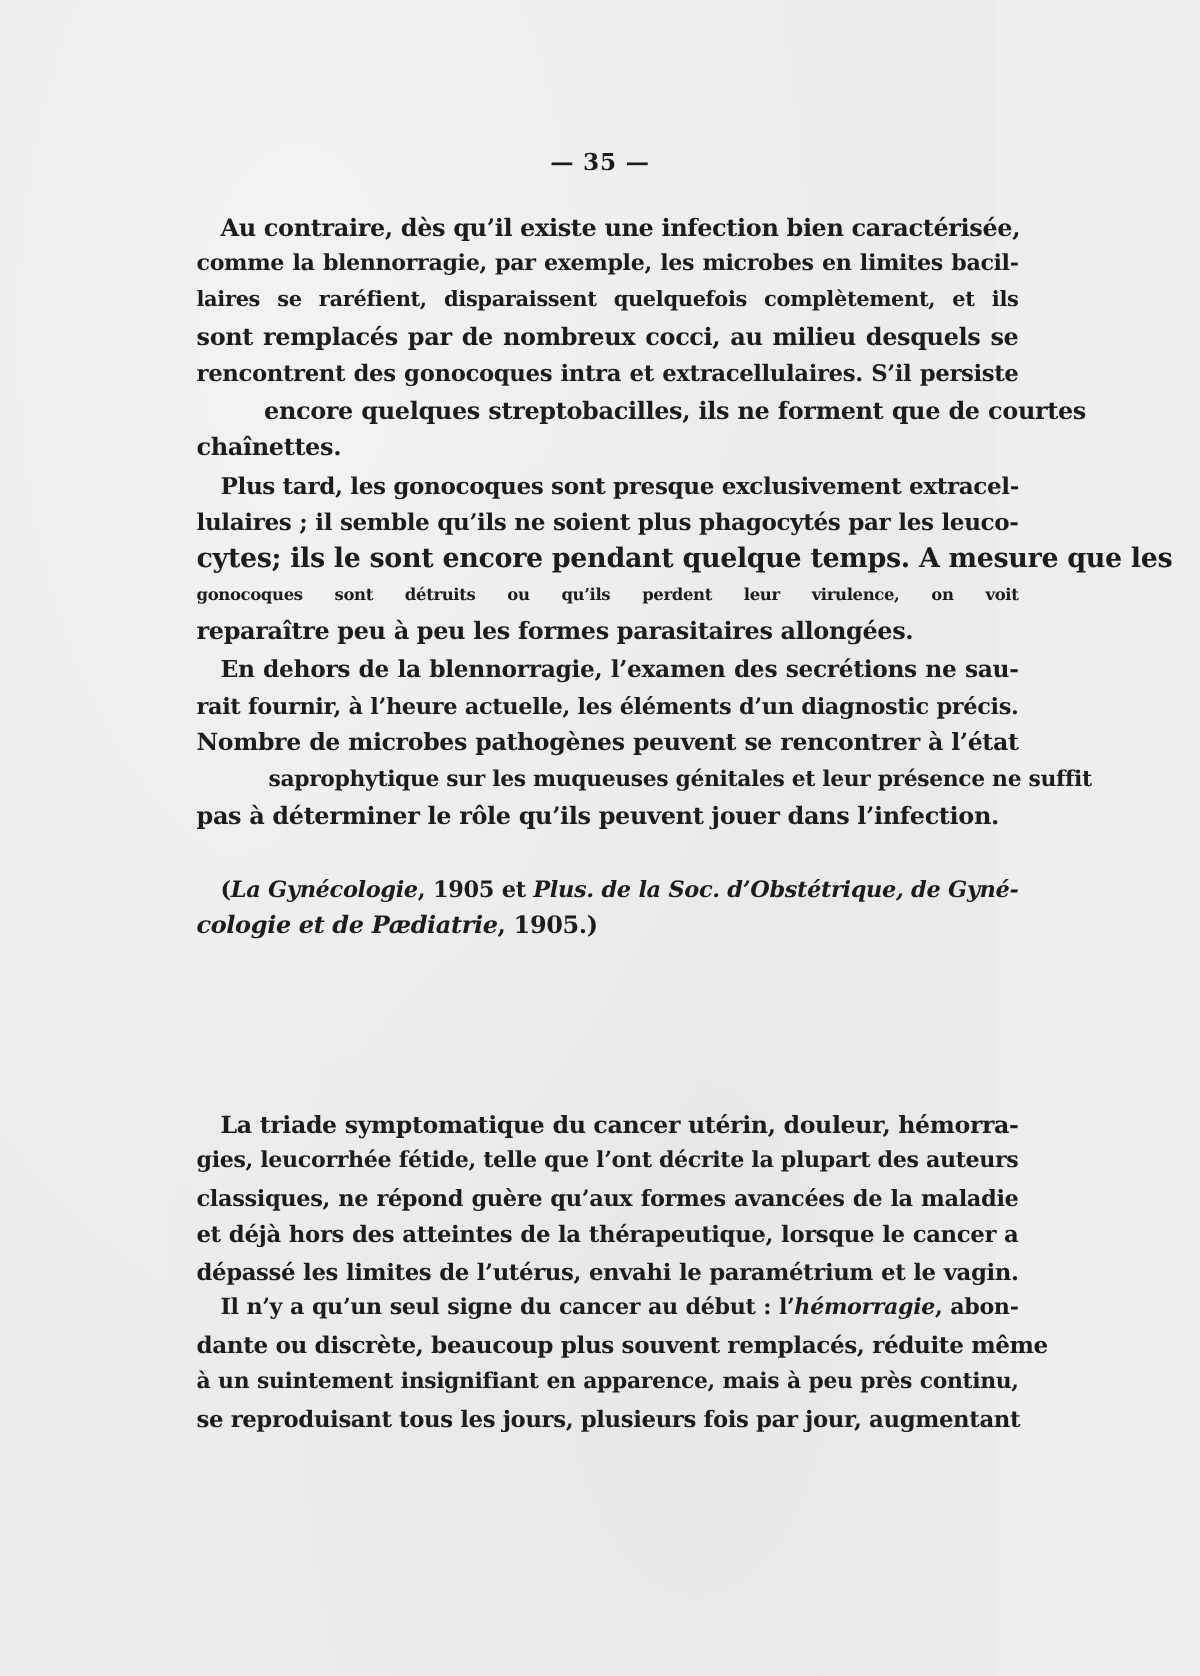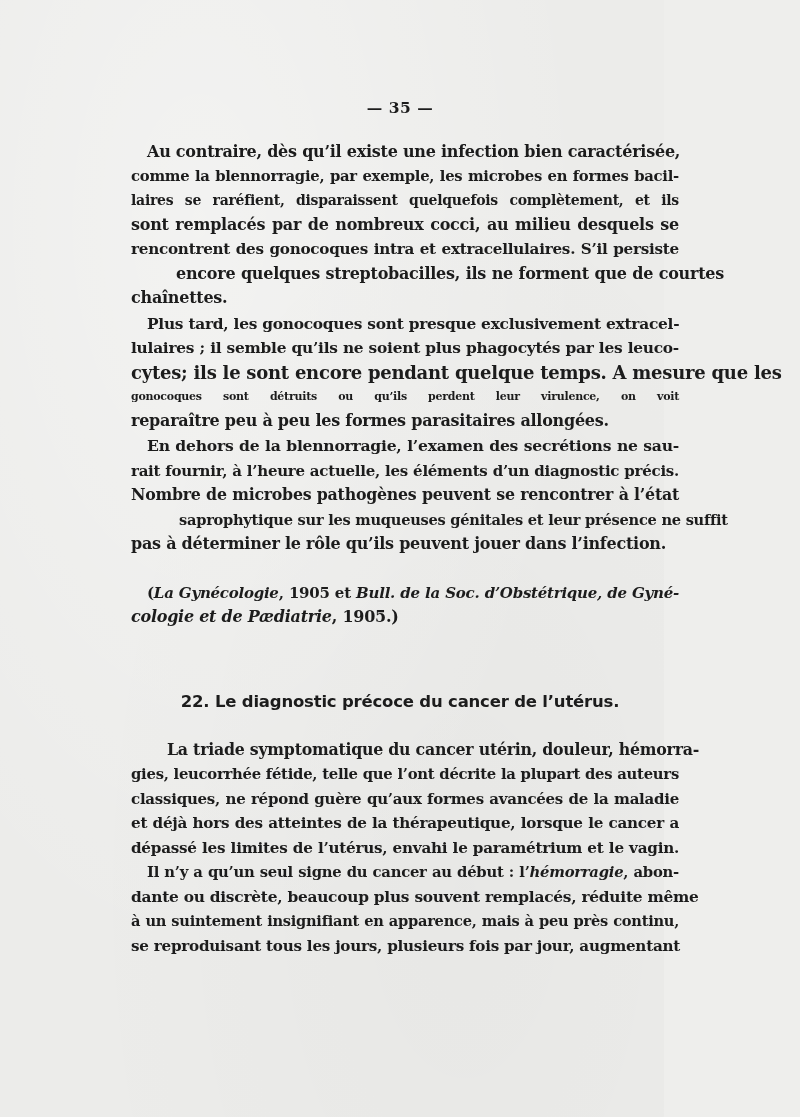--- a/index.html
+++ b/index.html
@@ -64,21 +64,21 @@
   </style>
 </head>
 <body>
 
 <div class="page">
 
   <div class="page-number">— 35 —</div>
 
   <div>
     <div class="line indent" style="top: 142px; font-size: 16px;">Au contraire, dès qu’il existe une infection bien caractérisée,</div>
-    <div class="line" style="top: 166px; font-size: 14.8px;">comme la blennorragie, par exemple, les microbes en formes bacil-</div>
+    <div class="line" style="top: 166px; font-size: 14.8px;">comme la blennorragie, par exemple, les microbes en limites bacil-</div>
     <div class="line" style="top: 190px; font-size: 14px;">laires se raréfient, disparaissent quelquefois complètement, et ils</div>
     <div class="line" style="top:215px">sont remplacés par de nombreux cocci, au milieu desquels se</div>
     <div class="line" style="top: 239px; font-size: 15.2px;">rencontrent des gonocoques intra et extracellulaires. S’il persiste</div>
     <div class="line" style="top: 264px; font-size: 16px; margin-left: 45px;">encore quelques streptobacilles, ils ne forment que de courtes</div>
     <div class="line last" style="top:288px">chaînettes.</div>
   </div>
 
   <div>
     <div class="line indent" style="top: 314px; font-size: 15.4px;">Plus tard, les gonocoques sont presque exclusivement extracel-</div>
     <div class="line" style="top: 338px; font-size: 15.4px;">lulaires ; il semble qu’ils ne soient plus phagocytés par les leuco-</div>
@@ -89,28 +89,27 @@
 
   <div>
     <div class="line indent" style="top: 436px; font-size: 15.6px;">En dehors de la blennorragie, l’examen des secrétions ne sau-</div>
     <div class="line" style="top: 461px; font-size: 15px;">rait fournir, à l’heure actuelle, les éléments d’un diagnostic précis.</div>
     <div class="line" style="top: 485px; font-size: 15.8px;">Nombre de microbes pathogènes peuvent se rencontrer à l’état</div>
     <div class="line" style="top: 510px; font-size: 14.6px; margin-left: 48px;">saprophytique sur les muqueuses génitales et leur présence ne suffit</div>
     <div class="line last" style="top:534px">pas à déterminer le rôle qu’ils peuvent jouer dans l’infection.</div>
   </div>
 
   <div>
-    <div class="line indent ref" style="top: 583px; font-size: 15px;"><span>(</span><span class="it">La Gynécologie</span><span>, 1905 et </span><span class="it">Bull. de la Soc. d’Obstétrique, de Gyné-</span></div>
+    <div class="line indent ref" style="top: 583px; font-size: 15px;"><span>(</span><span class="it">La Gynécologie</span><span>, 1905 et </span><span class="it">Plus. de la Soc. d’Obstétrique, de Gyné-</span></div>
     <div class="line last ref" style="top:607px"><span class="it">cologie et de Pædiatrie</span><span>, 1905.)</span></div>
   </div>
 
-  <div class="heading">22. Le diagnostic précoce du cancer de l’utérus.</div>
 
   <div>
-    <div class="line indent" style="top: 740px; font-size: 15.8px; margin-left: 20px;">La triade symptomatique du cancer utérin, douleur, hémorra-</div>
+    <div class="line indent" style="top: 740px; font-size: 15.8px;">La triade symptomatique du cancer utérin, douleur, hémorra-</div>
     <div class="line" style="top: 764px; font-size: 14.8px;">gies, leucorrhée fétide, telle que l’ont décrite la plupart des auteurs</div>
     <div class="line" style="top: 789px; font-size: 15px;">classiques, ne répond guère qu’aux formes avancées de la maladie</div>
     <div class="line" style="top: 813px; font-size: 15.2px;">et déjà hors des atteintes de la thérapeutique, lorsque le cancer a</div>
     <div class="line" style="top: 838px; font-size: 15.2px;">dépassé les limites de l’utérus, envahi le paramétrium et le vagin.</div>
   </div>
 
   <div>
     <div class="line indent" style="top: 862px; font-size: 14.8px;"><span>Il n’y a qu’un seul signe du cancer au début : l’</span><span class="it">hémorragie</span><span>, abon-</span></div>
     <div class="line" style="top: 887px; font-size: 15.4px;">dante ou discrète, beaucoup plus souvent remplacés, réduite même</div>
     <div class="line" style="top: 911px; font-size: 14.6px;">à un suintement insignifiant en apparence, mais à peu près continu,</div>

